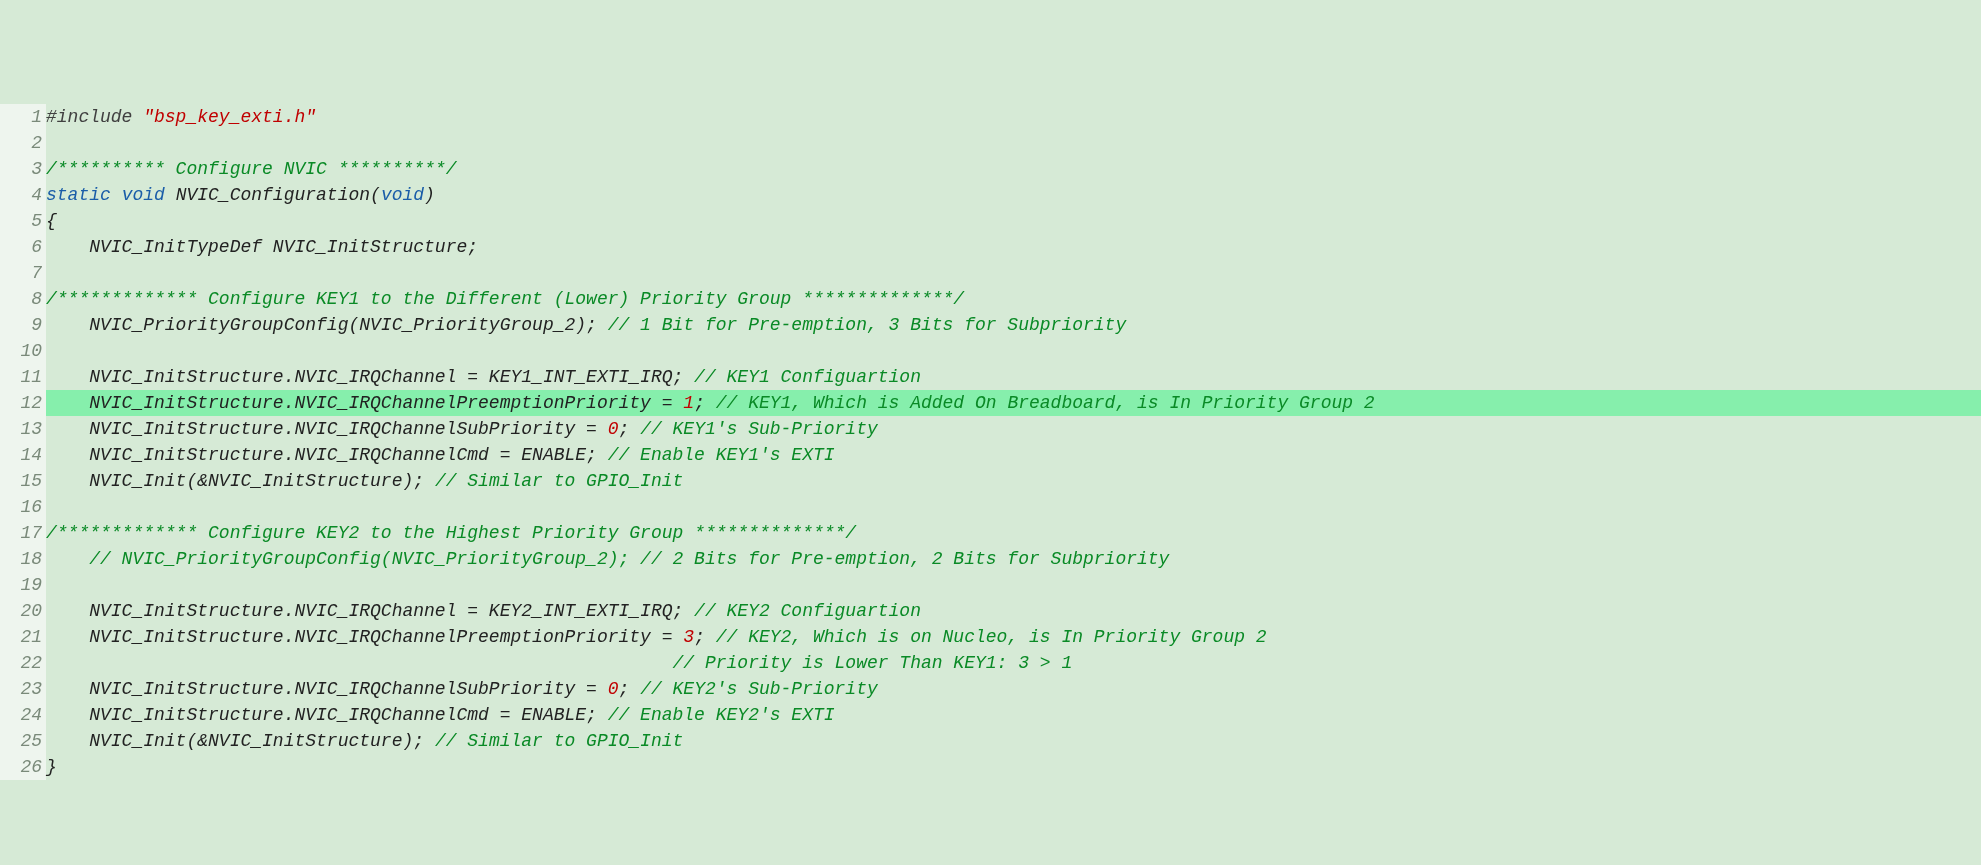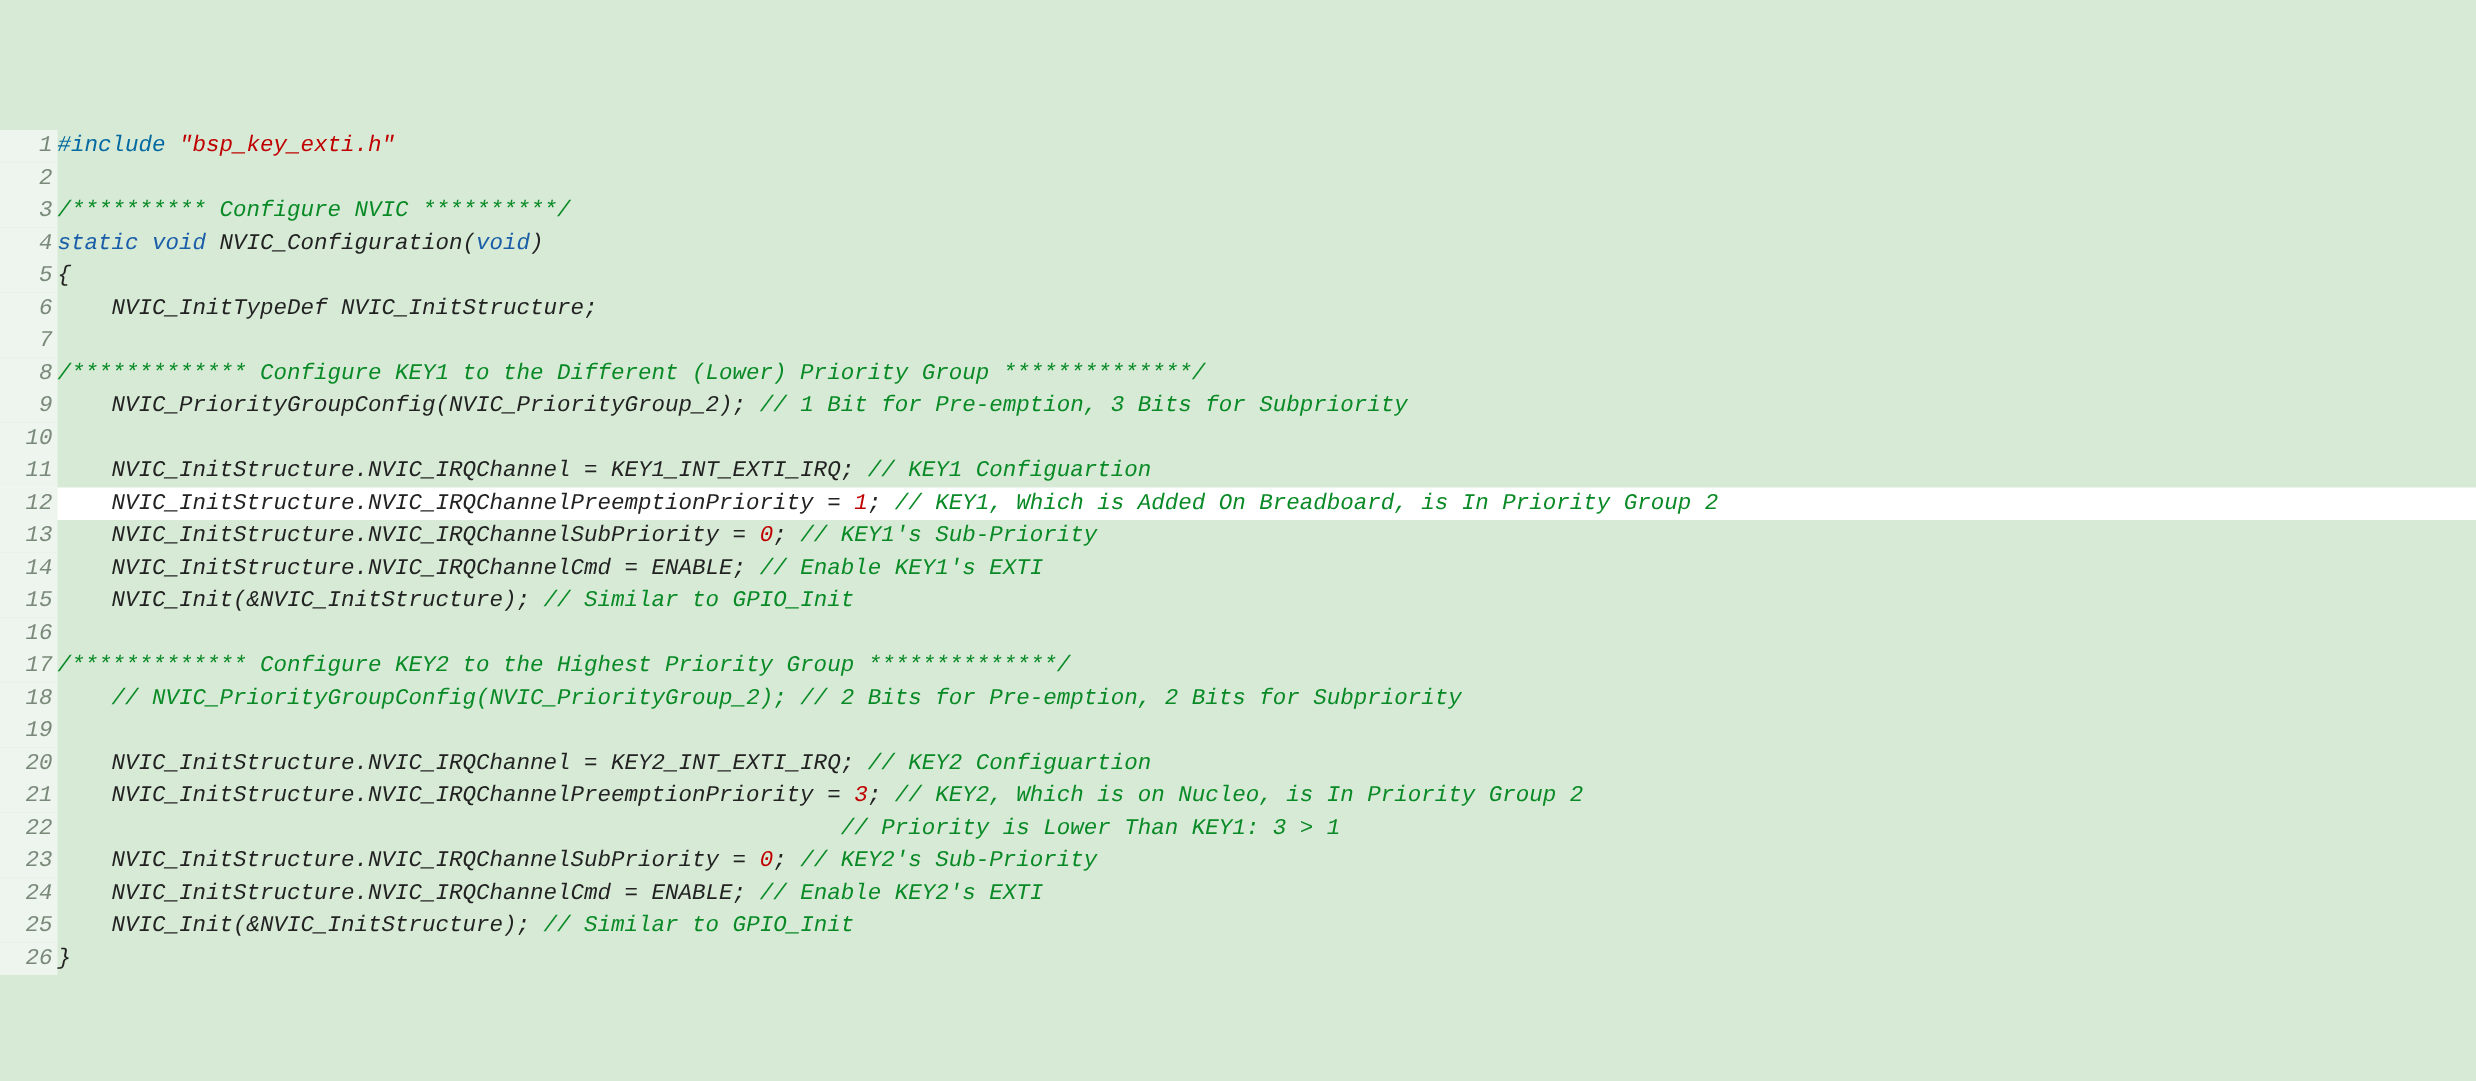--- a/index.html
+++ b/index.html
@@ -14,37 +14,37 @@
   }
   .editor {
     display: flex;
     flex-direction: column;
   }
   .line {
     display: flex;
     height: 26px;
   }
   .line.highlight {
-    background: #ffffff;
+    background: #86efac;
   }
   .gutter {
     width: 46px;
     min-width: 46px;
     text-align: right;
     padding-right: 4px;
     background: #eef5ee;
     color: #7a8a7a;
     font-style: italic;
     user-select: none;
   }
   .code {
     flex: 1;
     padding-left: 0px;
   }
-  .c-pre   { color: #0369a1; }      
+  .c-pre   { color: #404040; }      
   .c-str   { color: #c00000; }      
   .c-cmt   { color: #0a8a26; }      
   .c-kw    { color: #1a5da8; font-style: italic; }         
   .c-num   { color: #c00000; }
   .c-id    { color: #222; }
 </style>
 </head>
 <body>
 
 

